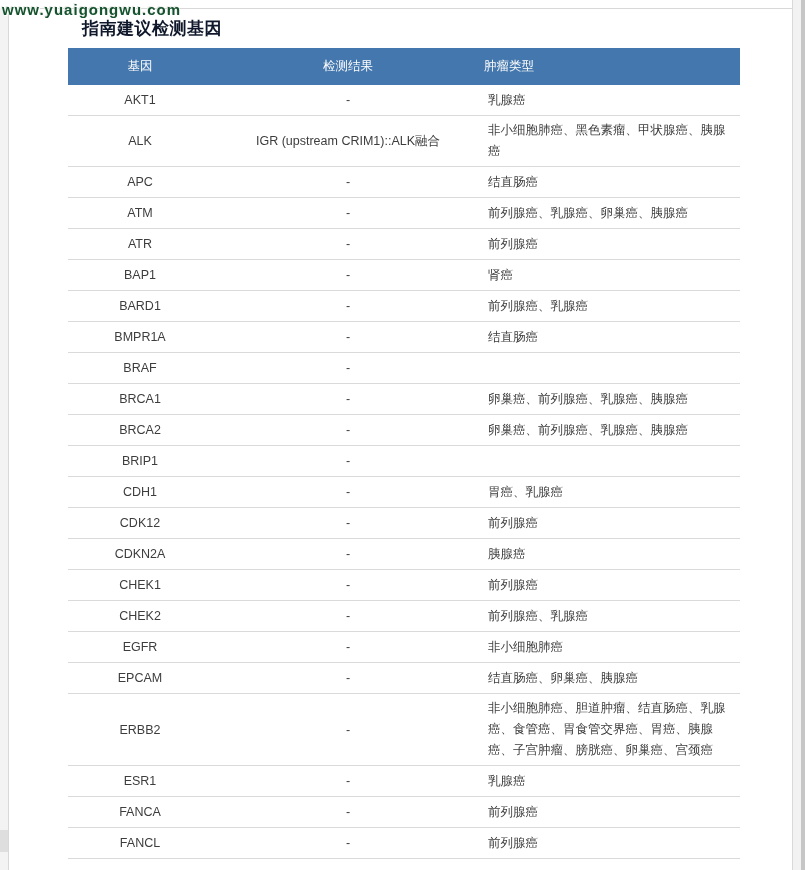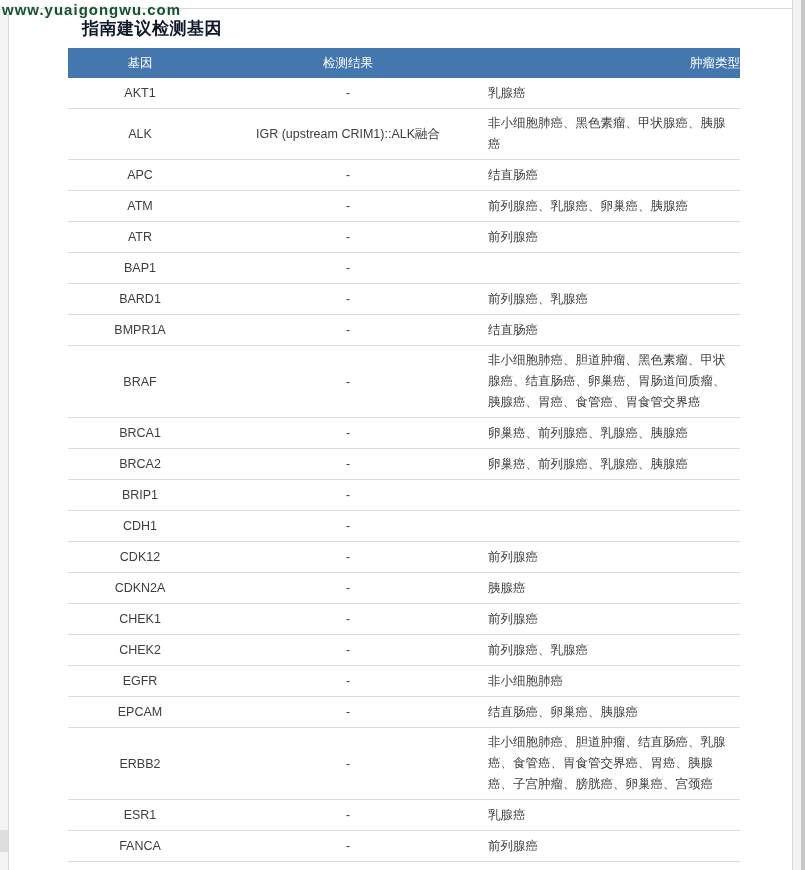--- a/index.html
+++ b/index.html
@@ -23,28 +23,28 @@
     text-shadow:1px 1px 0 #ffffff,-1px -1px 0 #e9e9e9;
     white-space:nowrap;z-index:5;
   }
   
   .page-title{
     position:absolute;left:82px;top:17px;
     font-size:17px;font-weight:bold;color:#0f172a;letter-spacing:0.5px;
   }
   
   .gene-table{position:absolute;left:68px;top:48px;width:672px;font-size:12.5px;color:#3d3d3d;}
-  .thead{display:flex;background:#4477ad;color:#fdfdfd;height:30px;align-items:center;}
+  .thead{display:flex;background:#4477ad;color:#fdfdfd;height:37px;align-items:center;}
   .th{text-align:center;font-weight:normal;font-size:12.5px;}
   .tr{display:flex;min-height:31px;align-items:center;border-bottom:1px solid #dadada;box-sizing:border-box;}
   .td{box-sizing:border-box;}
   .col-gene{width:144px;text-align:center;flex:none;}
   .col-result{width:272px;text-align:center;flex:none;}
   .col-tumor{width:256px;text-align:left;flex:none;padding:4px 6px 4px 4px;line-height:21px;}
-  .thead .col-tumor{padding:0;text-align:right;line-height:normal;}
+  .thead .col-tumor{padding:0;text-align:left;line-height:normal;}
 </style>
 </head>
 <body>
 
 <div class="page">
 
   <div class="left-strip">
     <div class="strip-thumb"></div>
   </div>
   <div class="frame-top"></div>
@@ -82,53 +82,54 @@
     <div class="td col-tumor">前列腺癌、乳腺癌、卵巢癌、胰腺癌</div>
   </div>
         <div class="tr">
     <div class="td col-gene">ATR</div>
     <div class="td col-result">-</div>
     <div class="td col-tumor">前列腺癌</div>
   </div>
         <div class="tr">
     <div class="td col-gene">BAP1</div>
     <div class="td col-result">-</div>
+    <div class="td col-tumor">肾癌</div>
   </div>
         <div class="tr">
     <div class="td col-gene">BARD1</div>
     <div class="td col-result">-</div>
     <div class="td col-tumor">前列腺癌、乳腺癌</div>
   </div>
         <div class="tr">
     <div class="td col-gene">BMPR1A</div>
     <div class="td col-result">-</div>
     <div class="td col-tumor">结直肠癌</div>
   </div>
         <div class="tr">
     <div class="td col-gene">BRAF</div>
     <div class="td col-result">-</div>
-    <div class="td col-tumor">非小细胞肺癌、胆道肿瘤、黑色素瘤、甲状腺癌、结直肠癌、卵巢癌、胃肠道间质瘤、胰腺癌、胃癌、食管癌、胃食管交界癌</div>
   </div>
         <div class="tr">
     <div class="td col-gene">BRCA1</div>
     <div class="td col-result">-</div>
     <div class="td col-tumor">卵巢癌、前列腺癌、乳腺癌、胰腺癌</div>
   </div>
         <div class="tr">
     <div class="td col-gene">BRCA2</div>
     <div class="td col-result">-</div>
     <div class="td col-tumor">卵巢癌、前列腺癌、乳腺癌、胰腺癌</div>
   </div>
         <div class="tr">
     <div class="td col-gene">BRIP1</div>
     <div class="td col-result">-</div>
   </div>
         <div class="tr">
     <div class="td col-gene">CDH1</div>
     <div class="td col-result">-</div>
+    <div class="td col-tumor">胃癌、乳腺癌</div>
   </div>
         <div class="tr">
     <div class="td col-gene">CDK12</div>
     <div class="td col-result">-</div>
     <div class="td col-tumor">前列腺癌</div>
   </div>
         <div class="tr">
     <div class="td col-gene">CDKN2A</div>
     <div class="td col-result">-</div>
     <div class="td col-tumor">胰腺癌</div>

